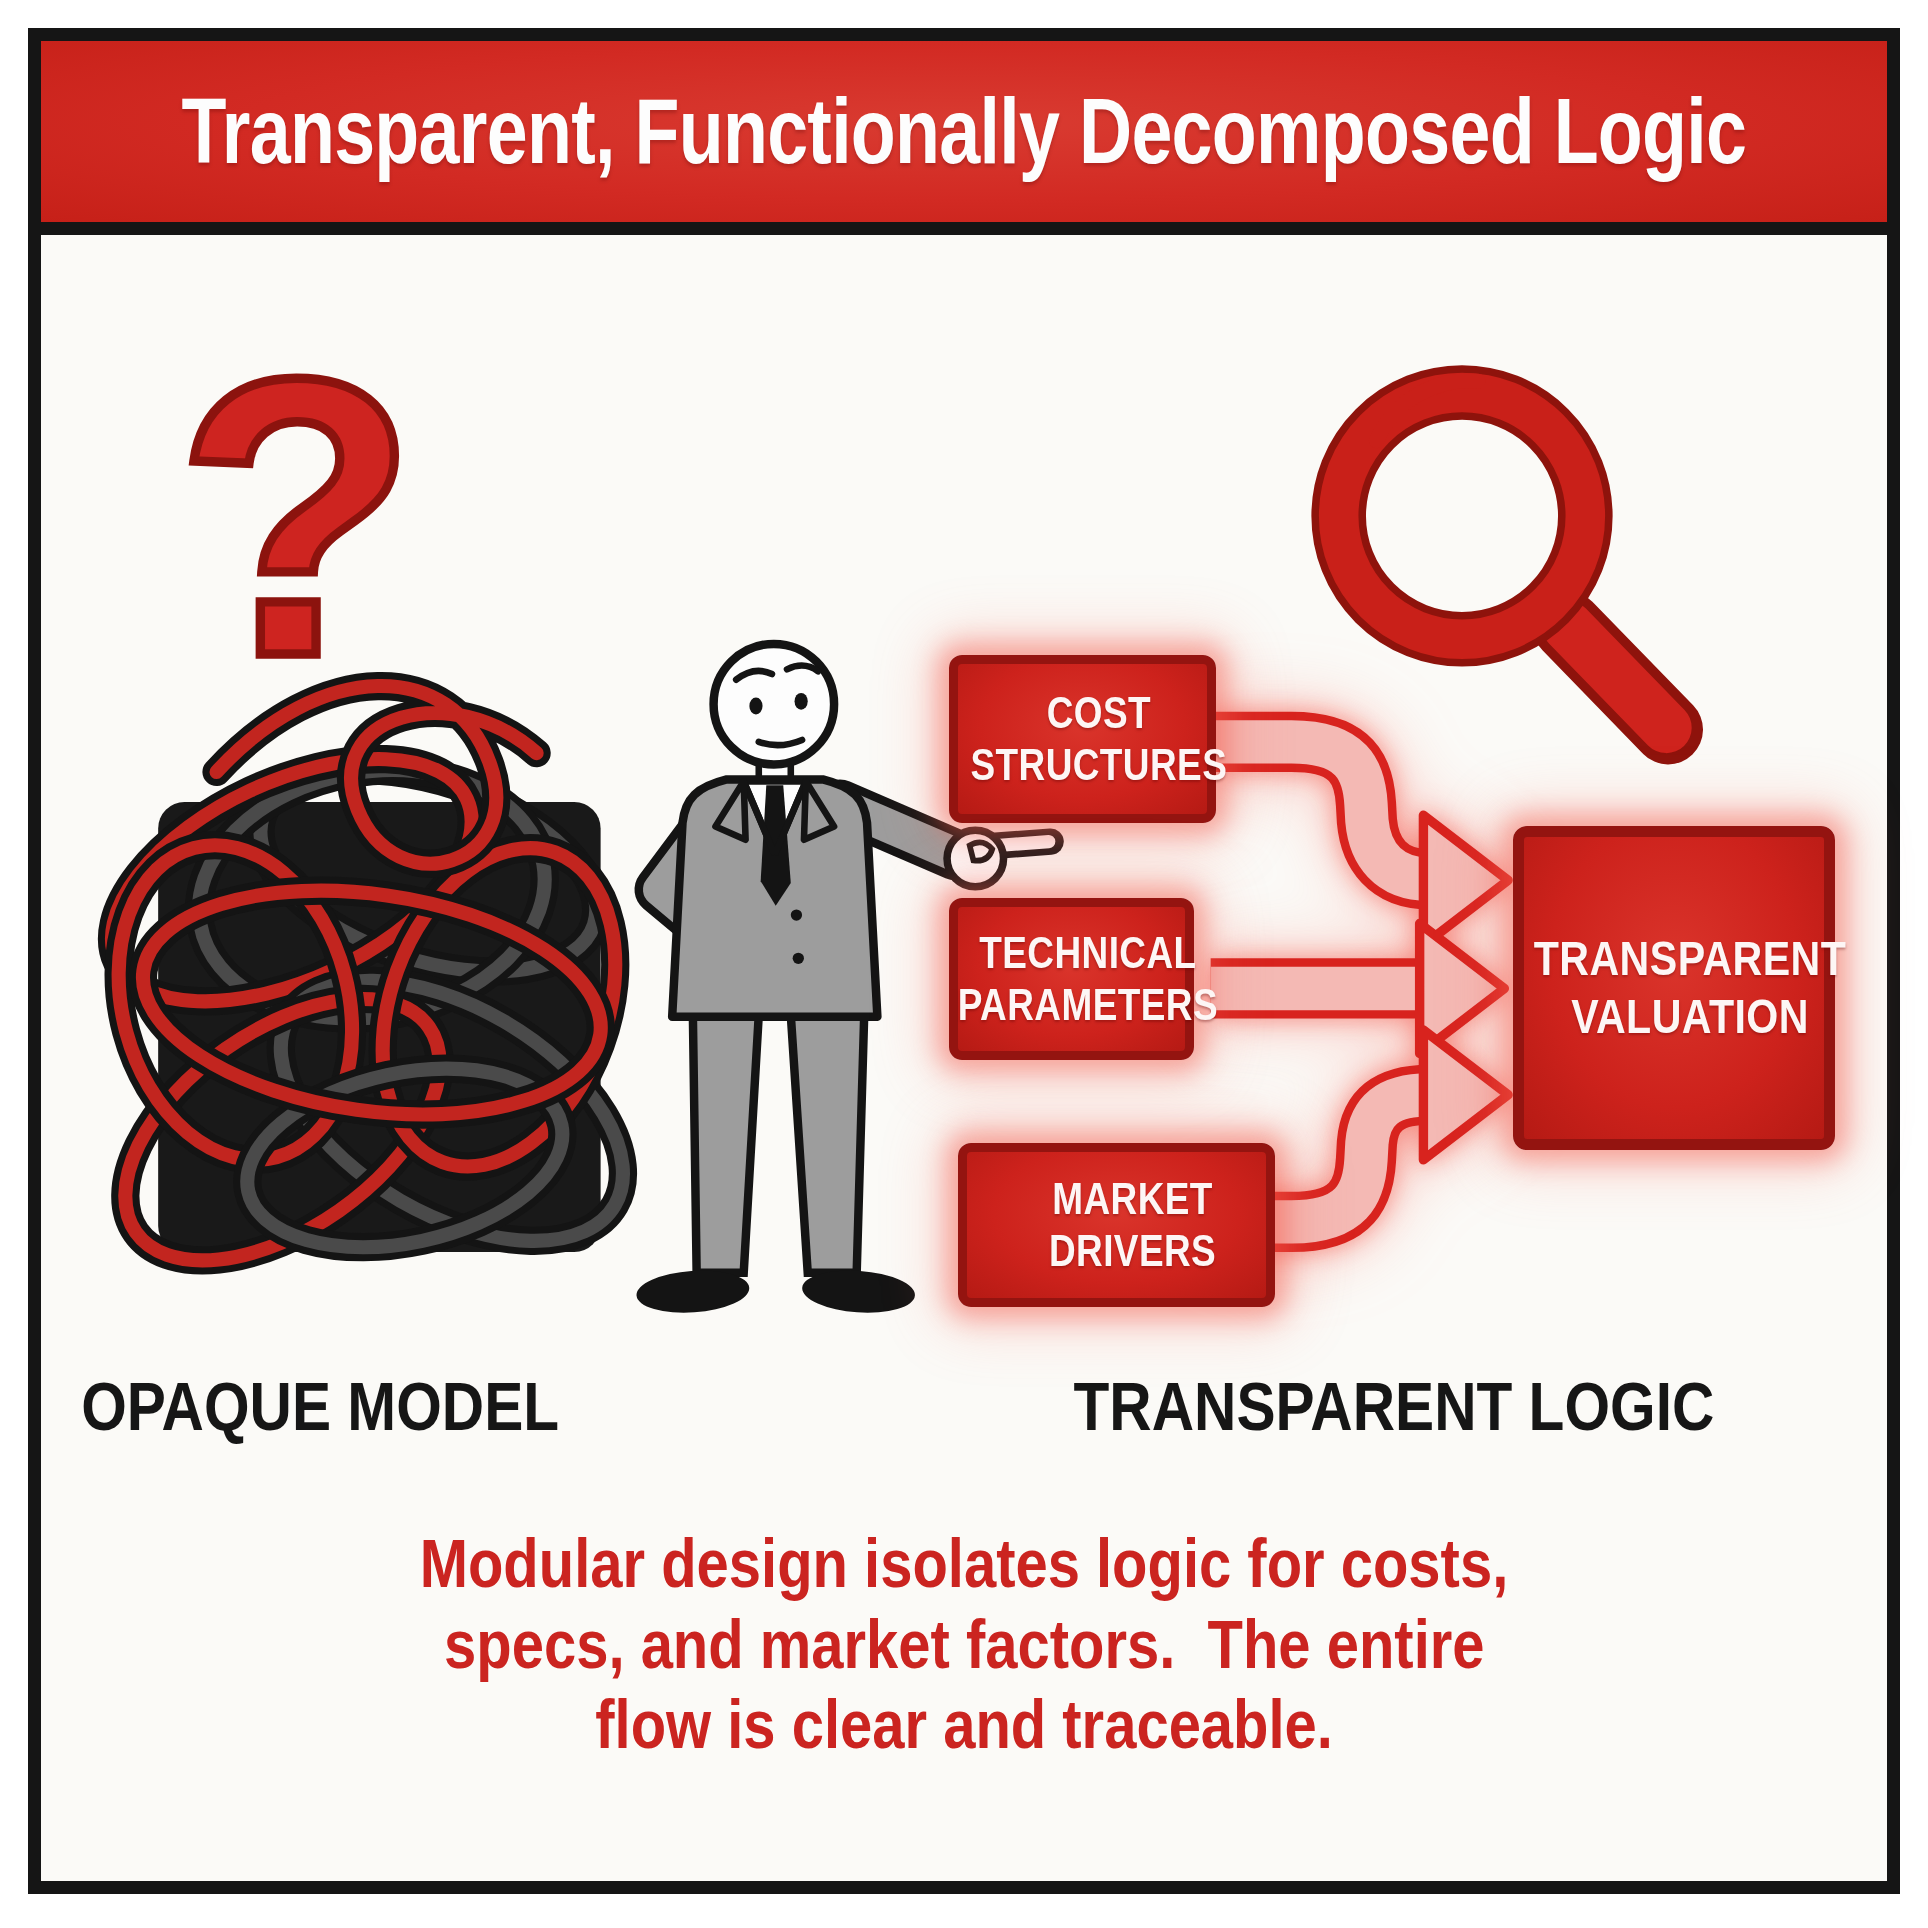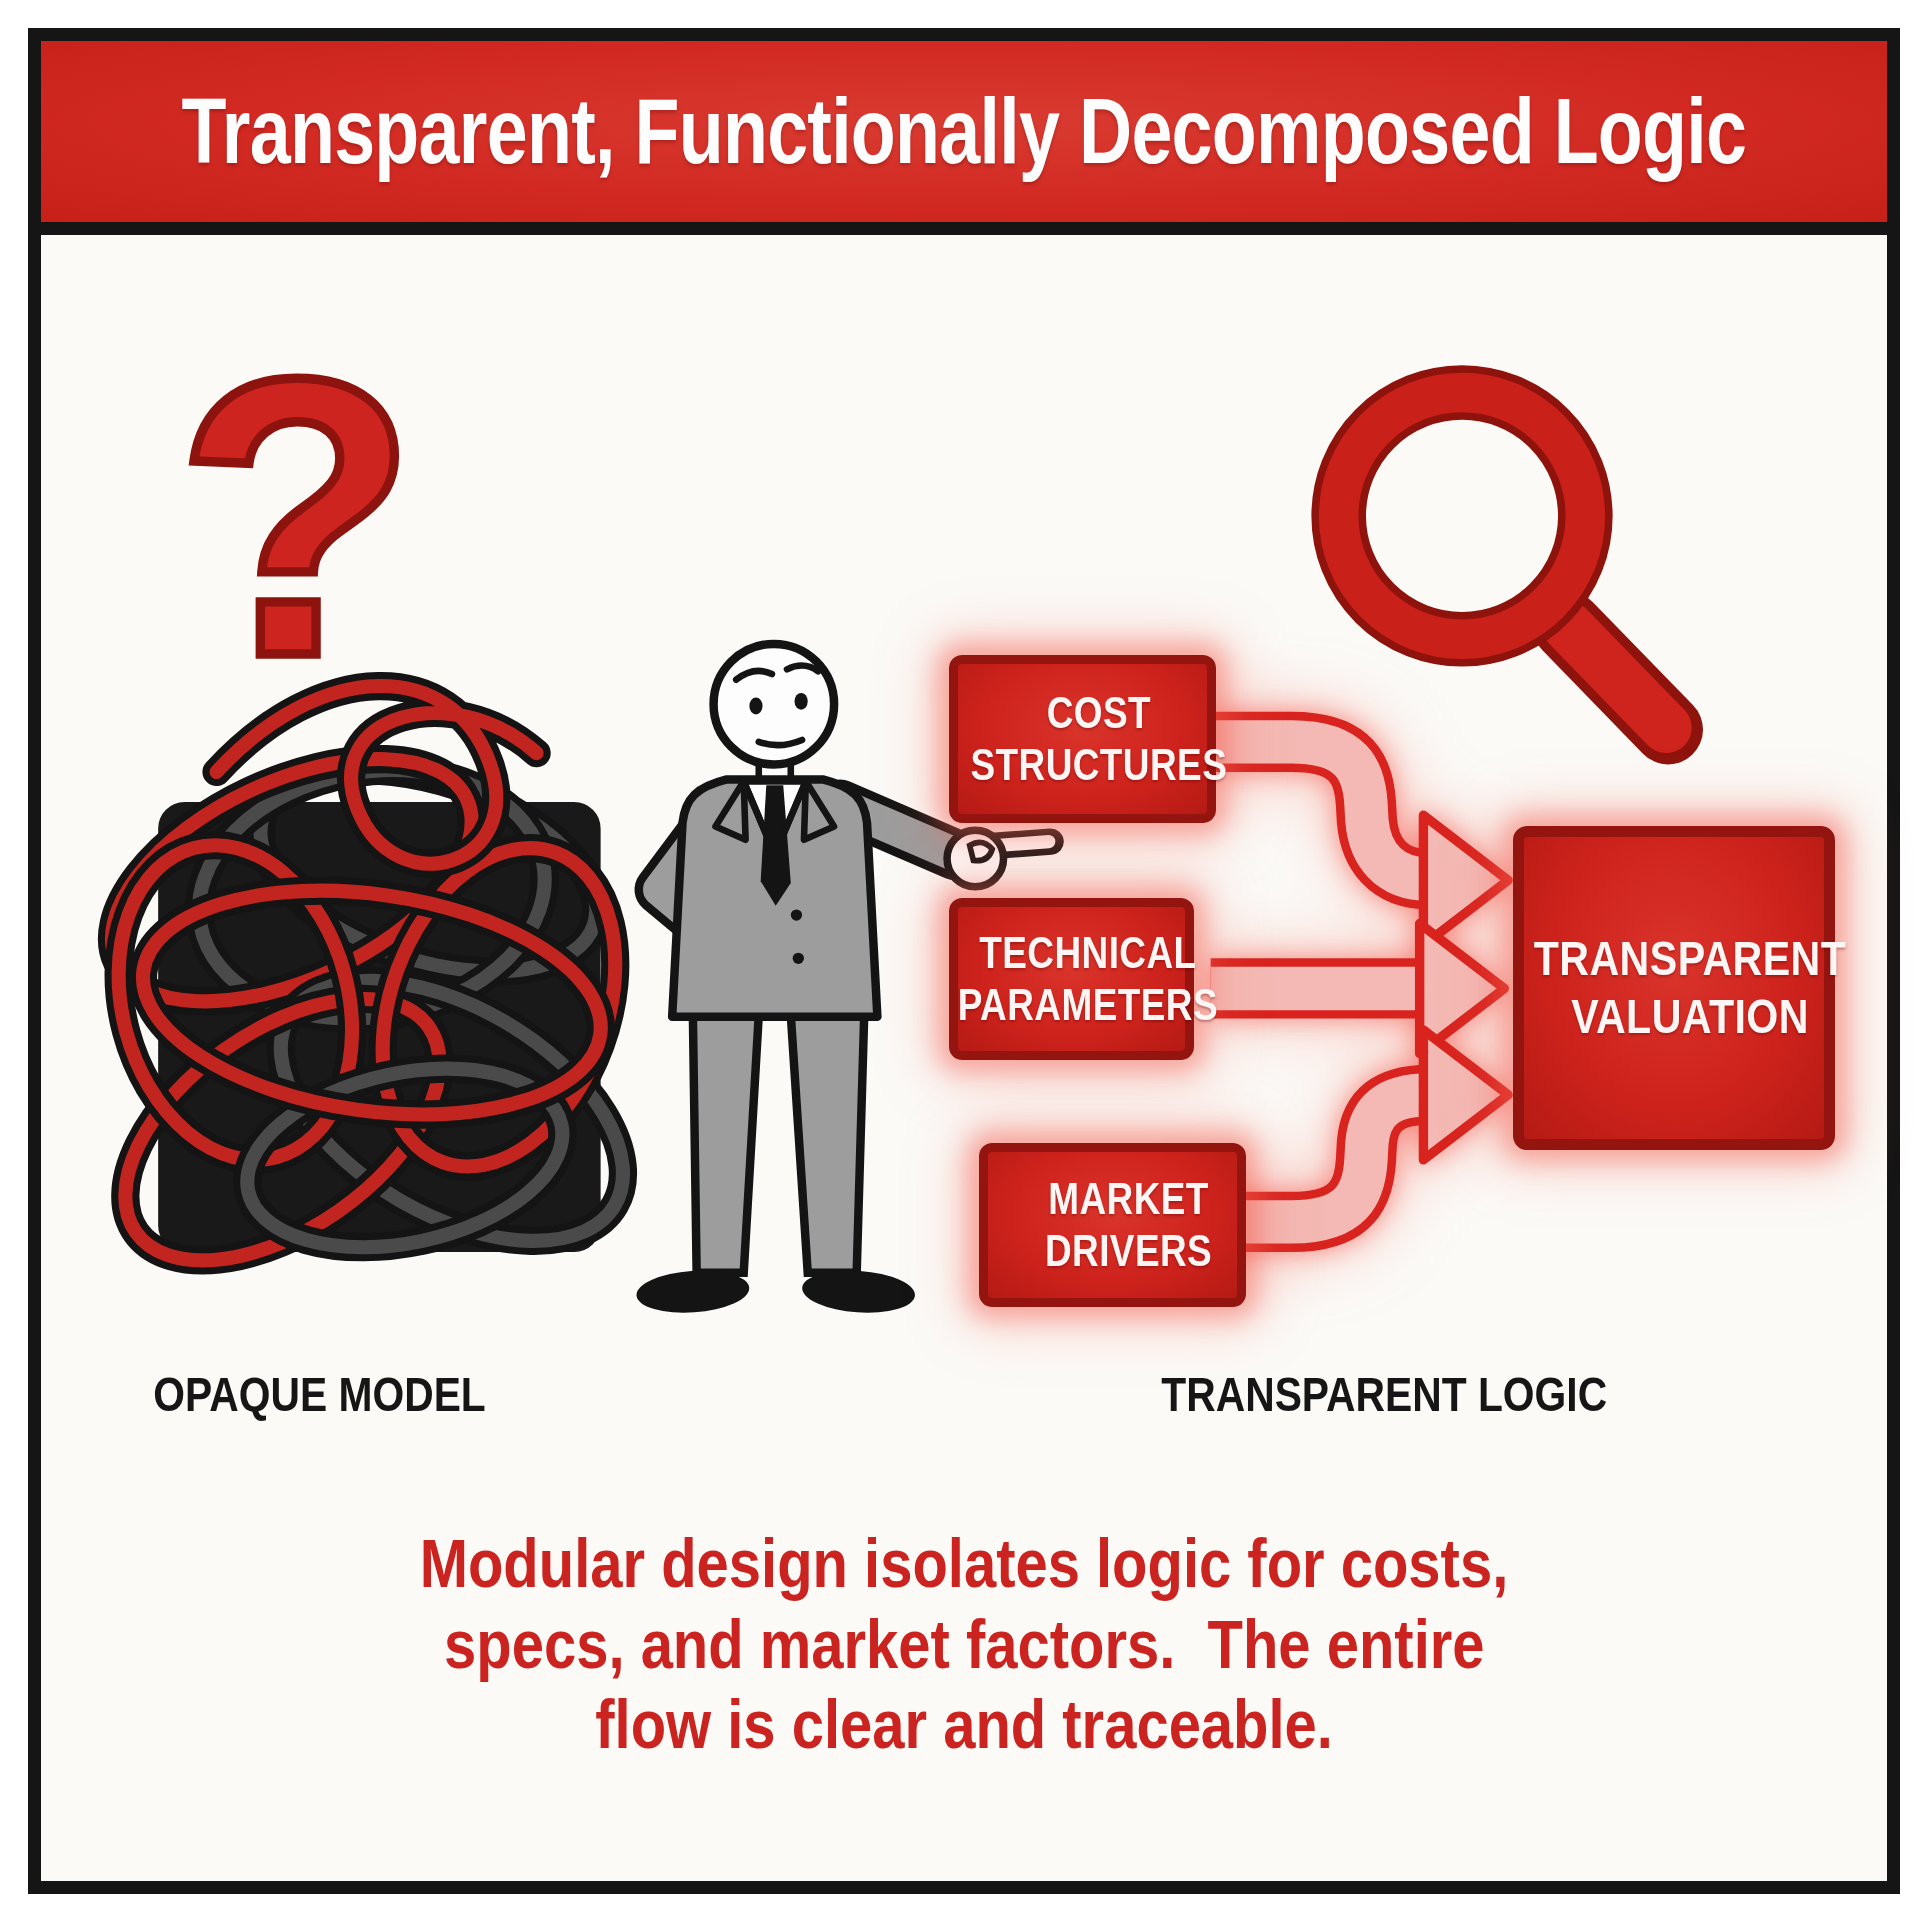--- a/index.html
+++ b/index.html
@@ -38,28 +38,28 @@
     padding-left:32px;
   }
   .flow-box .box-label{
     display:flex;flex-direction:column;align-items:center;justify-content:center;
     transform:scaleX(0.84);color:#fdf6f5;font-weight:bold;font-size:44px;
     line-height:1.18;text-align:center;letter-spacing:0.5px;white-space:nowrap;
     text-shadow:0 1.9px 2.8px rgba(90,0,0,0.35);
   }
   .box-cost{left:949px;top:655px;width:267px;height:168px;}
   .box-tech{left:949px;top:898px;width:245px;height:162px;}
-  .box-market{left:979px;top:1143px;width:267px;height:164px;}
+  .box-market{left:958px;top:1143px;width:317px;height:164px;}
   .box-valuation{
     left:1513px;top:826px;width:322px;height:324px;border-radius:14px;
     border-width:11.3px;
   }
   .box-valuation .box-label{font-size:49px;}
   .section-label{
-    position:absolute;top:1367px;color:#161616;font-weight:bold;font-size:48px;
+    position:absolute;top:1367px;color:#161616;font-weight:bold;font-size:69px;
     text-align:center;z-index:15;
   }
   .section-label span{display:inline-block;transform:scaleX(0.85);white-space:nowrap;}
   .label-opaque{left:28px;width:584px;}
   .label-transparent{left:1017px;width:734px;}
   .caption{
     position:absolute;left:94px;top:1524px;width:1740px;z-index:15;
     display:flex;flex-direction:column;align-items:center;
     color:#cb2420;font-weight:bold;font-size:69px;line-height:1.17;
   }

